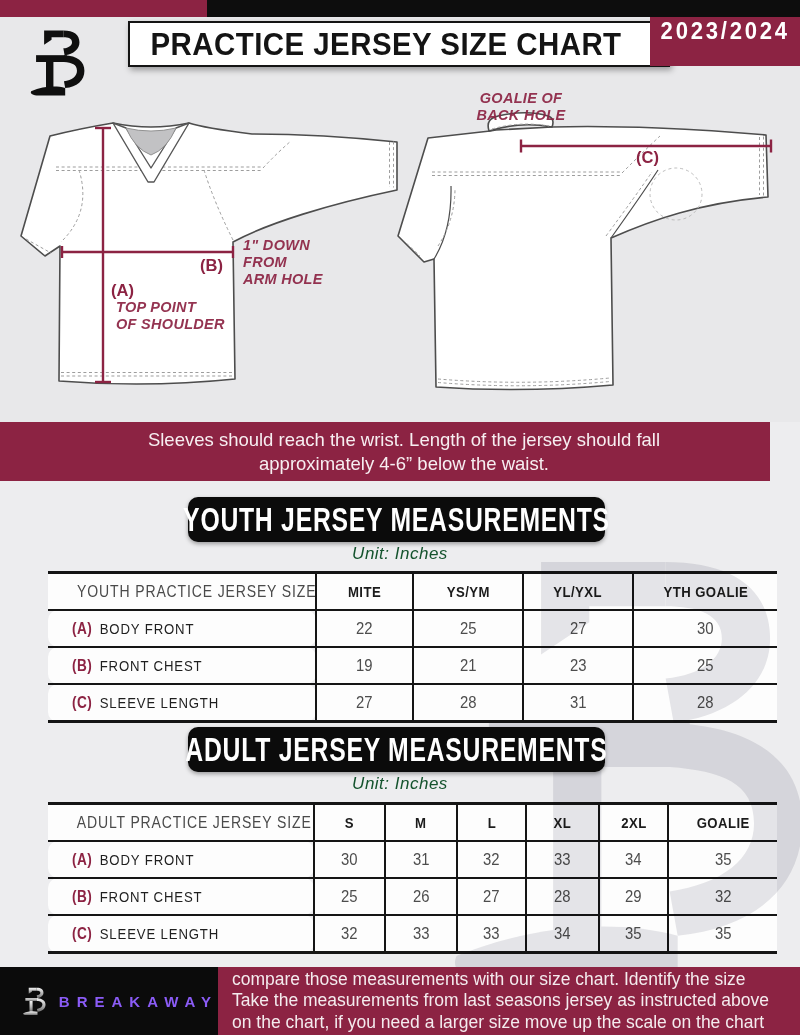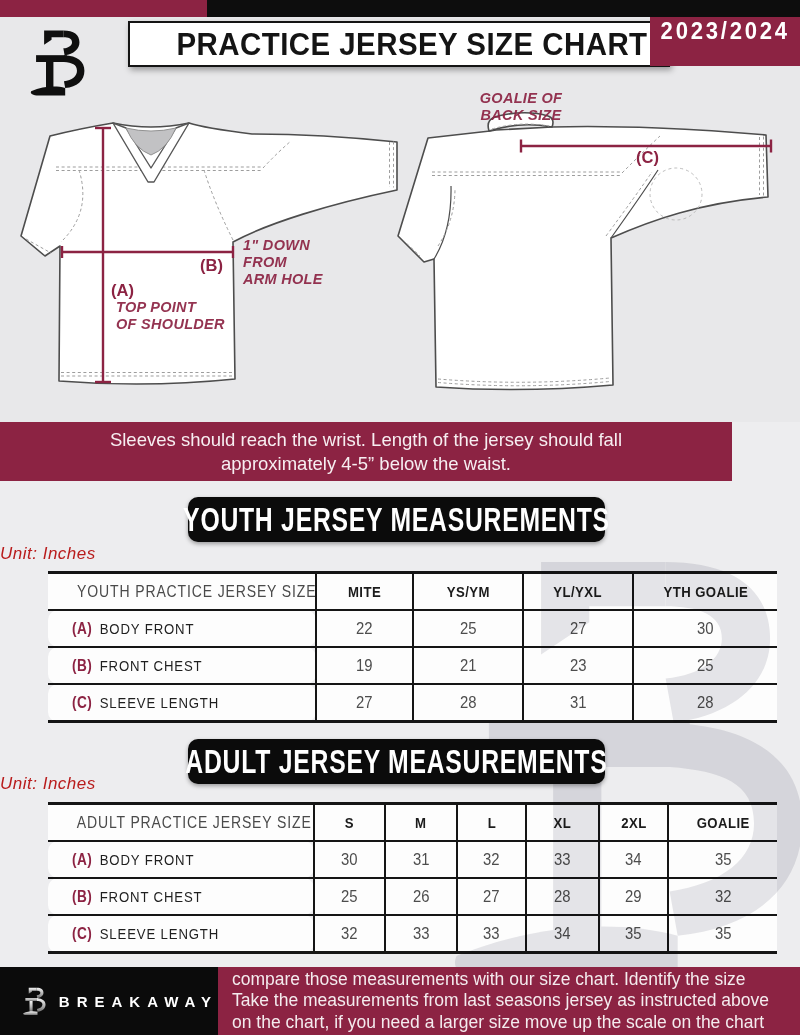--- a/index.html
+++ b/index.html
@@ -20,21 +20,21 @@
   .sx-l{transform-origin:left center;}
   .sx75{--sx:.75}.sx85{--sx:.85}.sx90{--sx:.9}.sx92{--sx:.92}
 
   
   .strip-maroon{left:0;top:0;width:207px;height:17px;background:var(--maroon);}
   .strip-black{left:207px;top:0;width:593px;height:17px;background:#0d0d0d;}
   .upper-bg{left:0;top:17px;width:800px;height:405px;background:#e8e8ea;}
   .title-box{
     left:128px;top:21px;width:542px;height:46px;background:#ffffff;
     border:2px solid #141414;box-sizing:border-box;
-    display:flex;align-items:center;justify-content:flex-end;
+    display:flex;align-items:center;justify-content:flex-start;
     box-shadow:2px 3px 6px rgba(0,0,0,.35);
   }
   .title-box .t{font-size:32px;font-weight:bold;color:#141414;letter-spacing:.5px;}
   .season-box{
     left:650px;top:17px;width:150px;height:49px;background:var(--maroon);
     display:flex;align-items:flex-start;justify-content:center;
   }
   .season-box .t{font-size:24px;font-weight:bold;color:#fff;letter-spacing:3px;}
   .header-logo{left:28px;top:26px;width:62px;height:72px;}
 
@@ -43,35 +43,35 @@
   .diag-caption{
     position:absolute;font-style:italic;color:var(--maroon);
     font-size:14.5px;line-height:17.2px;letter-spacing:.3px;font-weight:bold;opacity:.92;
   }
   .diag-marker{position:absolute;font-weight:bold;color:var(--maroon);font-size:16.5px;}
 
   
   .notice{
     left:0;top:422px;width:732px;height:59px;background:var(--maroon);z-index:2;
     display:flex;flex-direction:column;align-items:center;justify-content:center;
-    color:#f7eef1;font-size:18.5px;line-height:24px;text-align:center;
+    color:#f7eef1;font-size:18.5px;line-height:24px;text-align:center;padding-left:38px;
   }
 
   
   .watermark{left:435px;top:542px;width:405px;height:450px;mix-blend-mode:multiply;opacity:.55;z-index:1;}
 
   
   .section-banner{
     left:188px;width:417px;height:45px;background:#0b0b0b;border-radius:10px;
     display:flex;align-items:center;justify-content:center;z-index:2;
     box-shadow:0 2px 4px rgba(0,0,0,.35);
   }
   .section-banner .t{color:#fff;font-size:33px;font-weight:bold;letter-spacing:1px;}
-  .unit-line{left:0;width:800px;height:24px;font-style:italic;
-    font-size:17px;color:#b91c1c;letter-spacing:.5px;z-index:2;}
+  .unit-line{left:0;width:800px;height:24px;text-align:center;font-style:italic;
+    font-size:17px;color:#14532d;letter-spacing:.5px;z-index:2;}
 
   
   table.size-table{
     position:absolute;border-collapse:collapse;table-layout:fixed;
     border-top:3px solid #151515;border-bottom:3px solid #151515;
   }
   table.size-table td{padding:8px;background:#fdfdfd;vertical-align:middle;}
   table.size-table tr+tr td{border-top:2px solid #151515;}
   table.size-table td+td{border-left:2px solid #151515;margin-left:48px;}
   .col-head-label{font-size:16.5px;color:#4a4a4a;letter-spacing:1px;text-align:center;}
@@ -79,21 +79,21 @@
   .row-label-cell{padding-left:24px !important;border-radius:10px;}
   .row-key{color:var(--maroon);font-weight:bold;font-size:16px;letter-spacing:.5px;}
   .row-label{color:#1f1f1f;font-size:15.5px;letter-spacing:1px;}
   .val{font-size:16.5px;color:#4d4d4d;text-align:center;}
   td.c{text-align:center;}
 
   
   .footer{left:0;top:967px;width:800px;height:68px;z-index:3;display:flex;}
   .footer-black{width:218px;height:68px;background:#0b0b0b;display:flex;align-items:center;}
   .footer-logo{width:34px;height:40px;margin-left:22px;}
-  .footer-brand{color:#ffffff;font-size:15px;font-weight:bold;letter-spacing:7px;margin-left:11px;}
+  .footer-brand{color:#8b5cf6;font-size:15px;font-weight:bold;letter-spacing:7px;margin-left:11px;}
   .footer-maroon{
     flex:1;background:var(--maroon);color:#f4ebee;
     display:flex;flex-direction:column;justify-content:center;
     padding-left:14px;padding-right:8px;font-size:17.5px;line-height:21.6px;
   }
 </style>
 </head>
 <body>
 
 <div class="page">
@@ -180,38 +180,38 @@
       <g>
         <path d="M521 56 H771"></path>
           <path d="M521 49.5 V62.5"></path>
           <path d="M771 49.5 V62.5"></path>
       </g>
     </g>
   </svg>
 
   <div class="abs diag-caption" style="left:446px;top:90px;width:150px;text-align:center;">
     <div>GOALIE OF</div>
-    <div>BACK SIZE</div>
+    <div>BACK HOLE</div>
   </div>
   <div class="abs diag-marker" style="left:636px;top:148px;">(C)</div>
   <div class="abs diag-marker" style="left:200px;top:256px;">(B)</div>
   <div class="abs diag-caption" style="left:243px;top:237px;">
     <div>1" DOWN</div>
     <div>FROM</div>
     <div>ARM HOLE</div>
   </div>
   <div class="abs diag-marker" style="left:111px;top:281px;">(A)</div>
   <div class="abs diag-caption" style="left:116px;top:299px;">
     <div>TOP POINT</div>
     <div>OF SHOULDER</div>
   </div>
 
   <div class="abs notice">
     <div>Sleeves should reach the wrist. Length of the jersey should fall</div>
-    <div>approximately 4-5” below the waist.</div>
+    <div>approximately 4-6” below the waist.</div>
   </div>
 
   <svg class="abs watermark" viewBox="0 0 100 112">
     <g fill="#d2d2d8">
       <path d="M26 5 H57 V16 H38 V20 L26 28 Z"></path>
       <path d="M57 5 C74 5 83 12 83 24 C83 35 74 43 59 45 L57 34 C66 33 71 29 71 24 C71 18 65 16 57 16 Z"></path>
       <path d="M13 45 H63 V56 H13 Z"></path>
       <path d="M29 56 H41 V98 H29 Z"></path>
       <path d="M58 45 C80 46 91 55 91 70 C91 86 79 96 60 98 L58 87 C71 85 79 79 79 70 C79 60 71 57 58 56 Z"></path>
       <path d="M5 103 C25 95 45 94 60 98 L60 110 L17 110 C8 110 3 107 5 103 Z"></path>
@@ -256,21 +256,21 @@
     <tr style="height:36px">
       <td class="row-label-cell"><span class="sx sx-l sx85"><span class="row-key">(C)</span>&nbsp; <span class="row-label">SLEEVE LENGTH</span></span></td>
       <td class="c"><span class="val sx sx90">27</span></td>
       <td class="c"><span class="val sx sx90">28</span></td>
       <td class="c"><span class="val sx sx90">31</span></td>
       <td class="c"><span class="val sx sx90">28</span></td>
     </tr>
   </tbody>
     </table>
 
-  <div class="abs section-banner" style="top:727px;margin-top:12px;">
+  <div class="abs section-banner" style="top:727px;">
     <span class="t sx sx75">ADULT JERSEY MEASUREMENTS</span>
   </div>
   <div class="abs unit-line" style="top:774px;">Unit: Inches</div>
 
   <table class="size-table" style="left:48px;top:802px;width:729px;">
     <colgroup>
         <col style="width:266px">
         <col style="width:71px">
         <col style="width:72px">
         <col style="width:69px">

